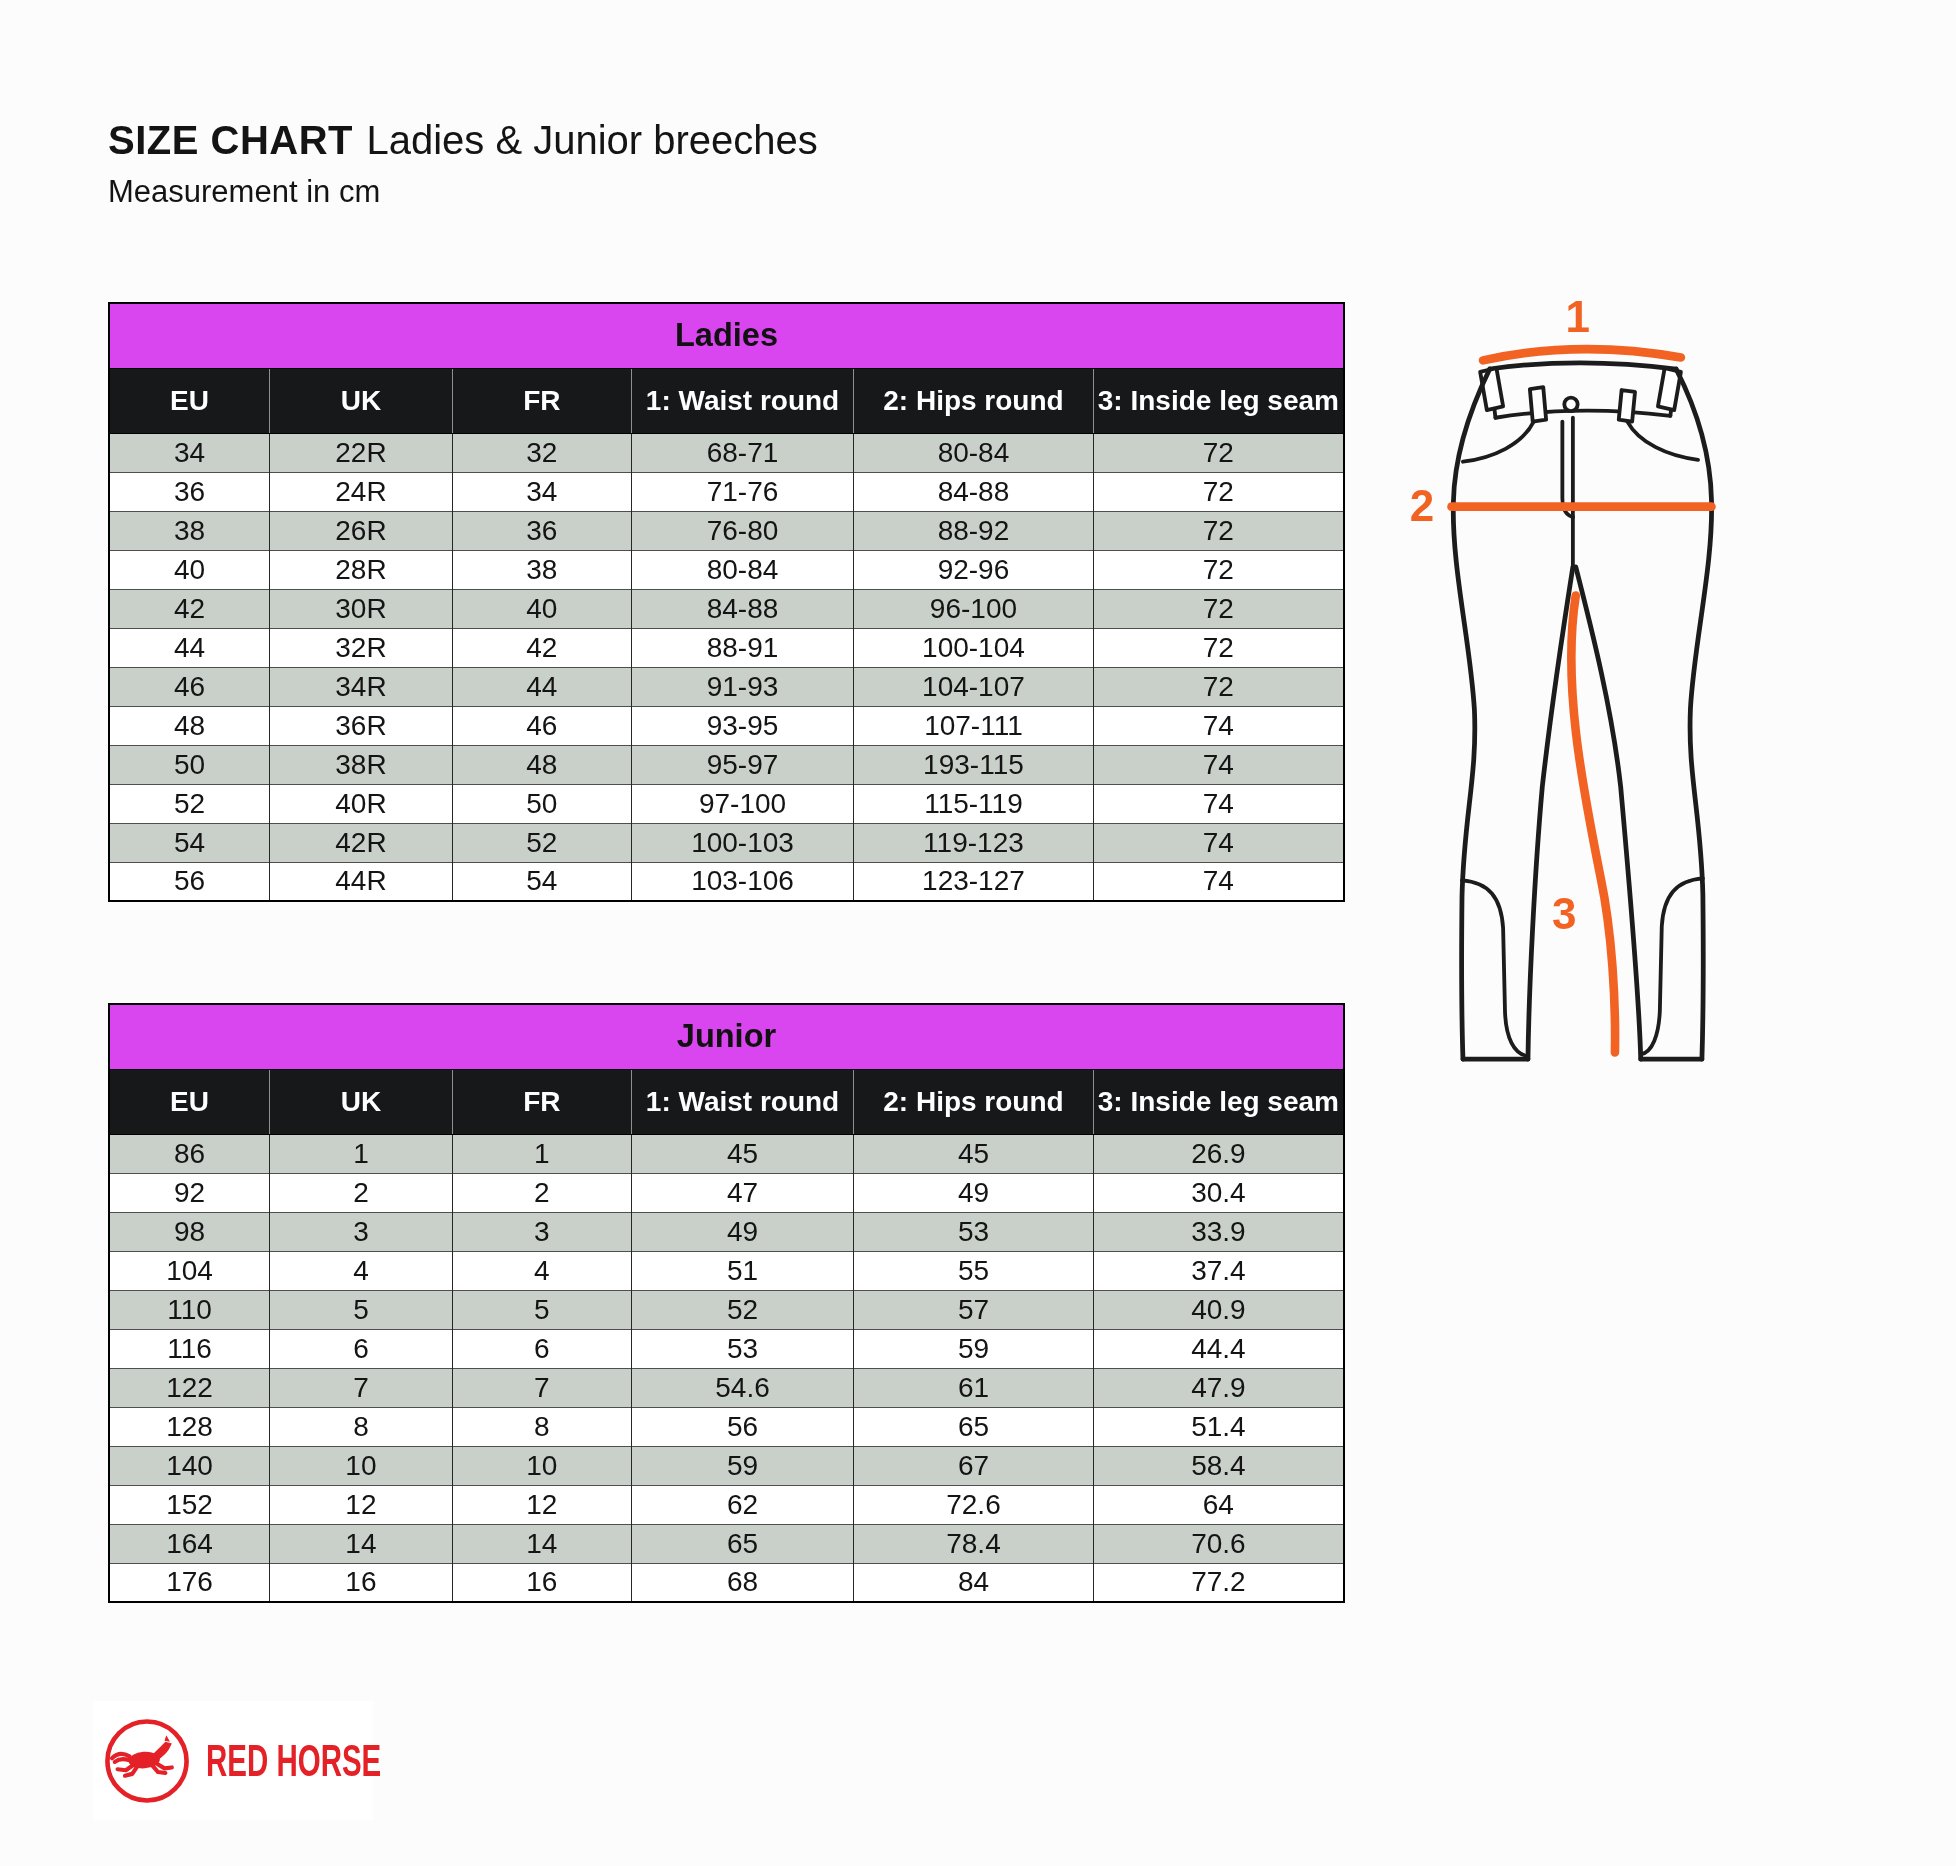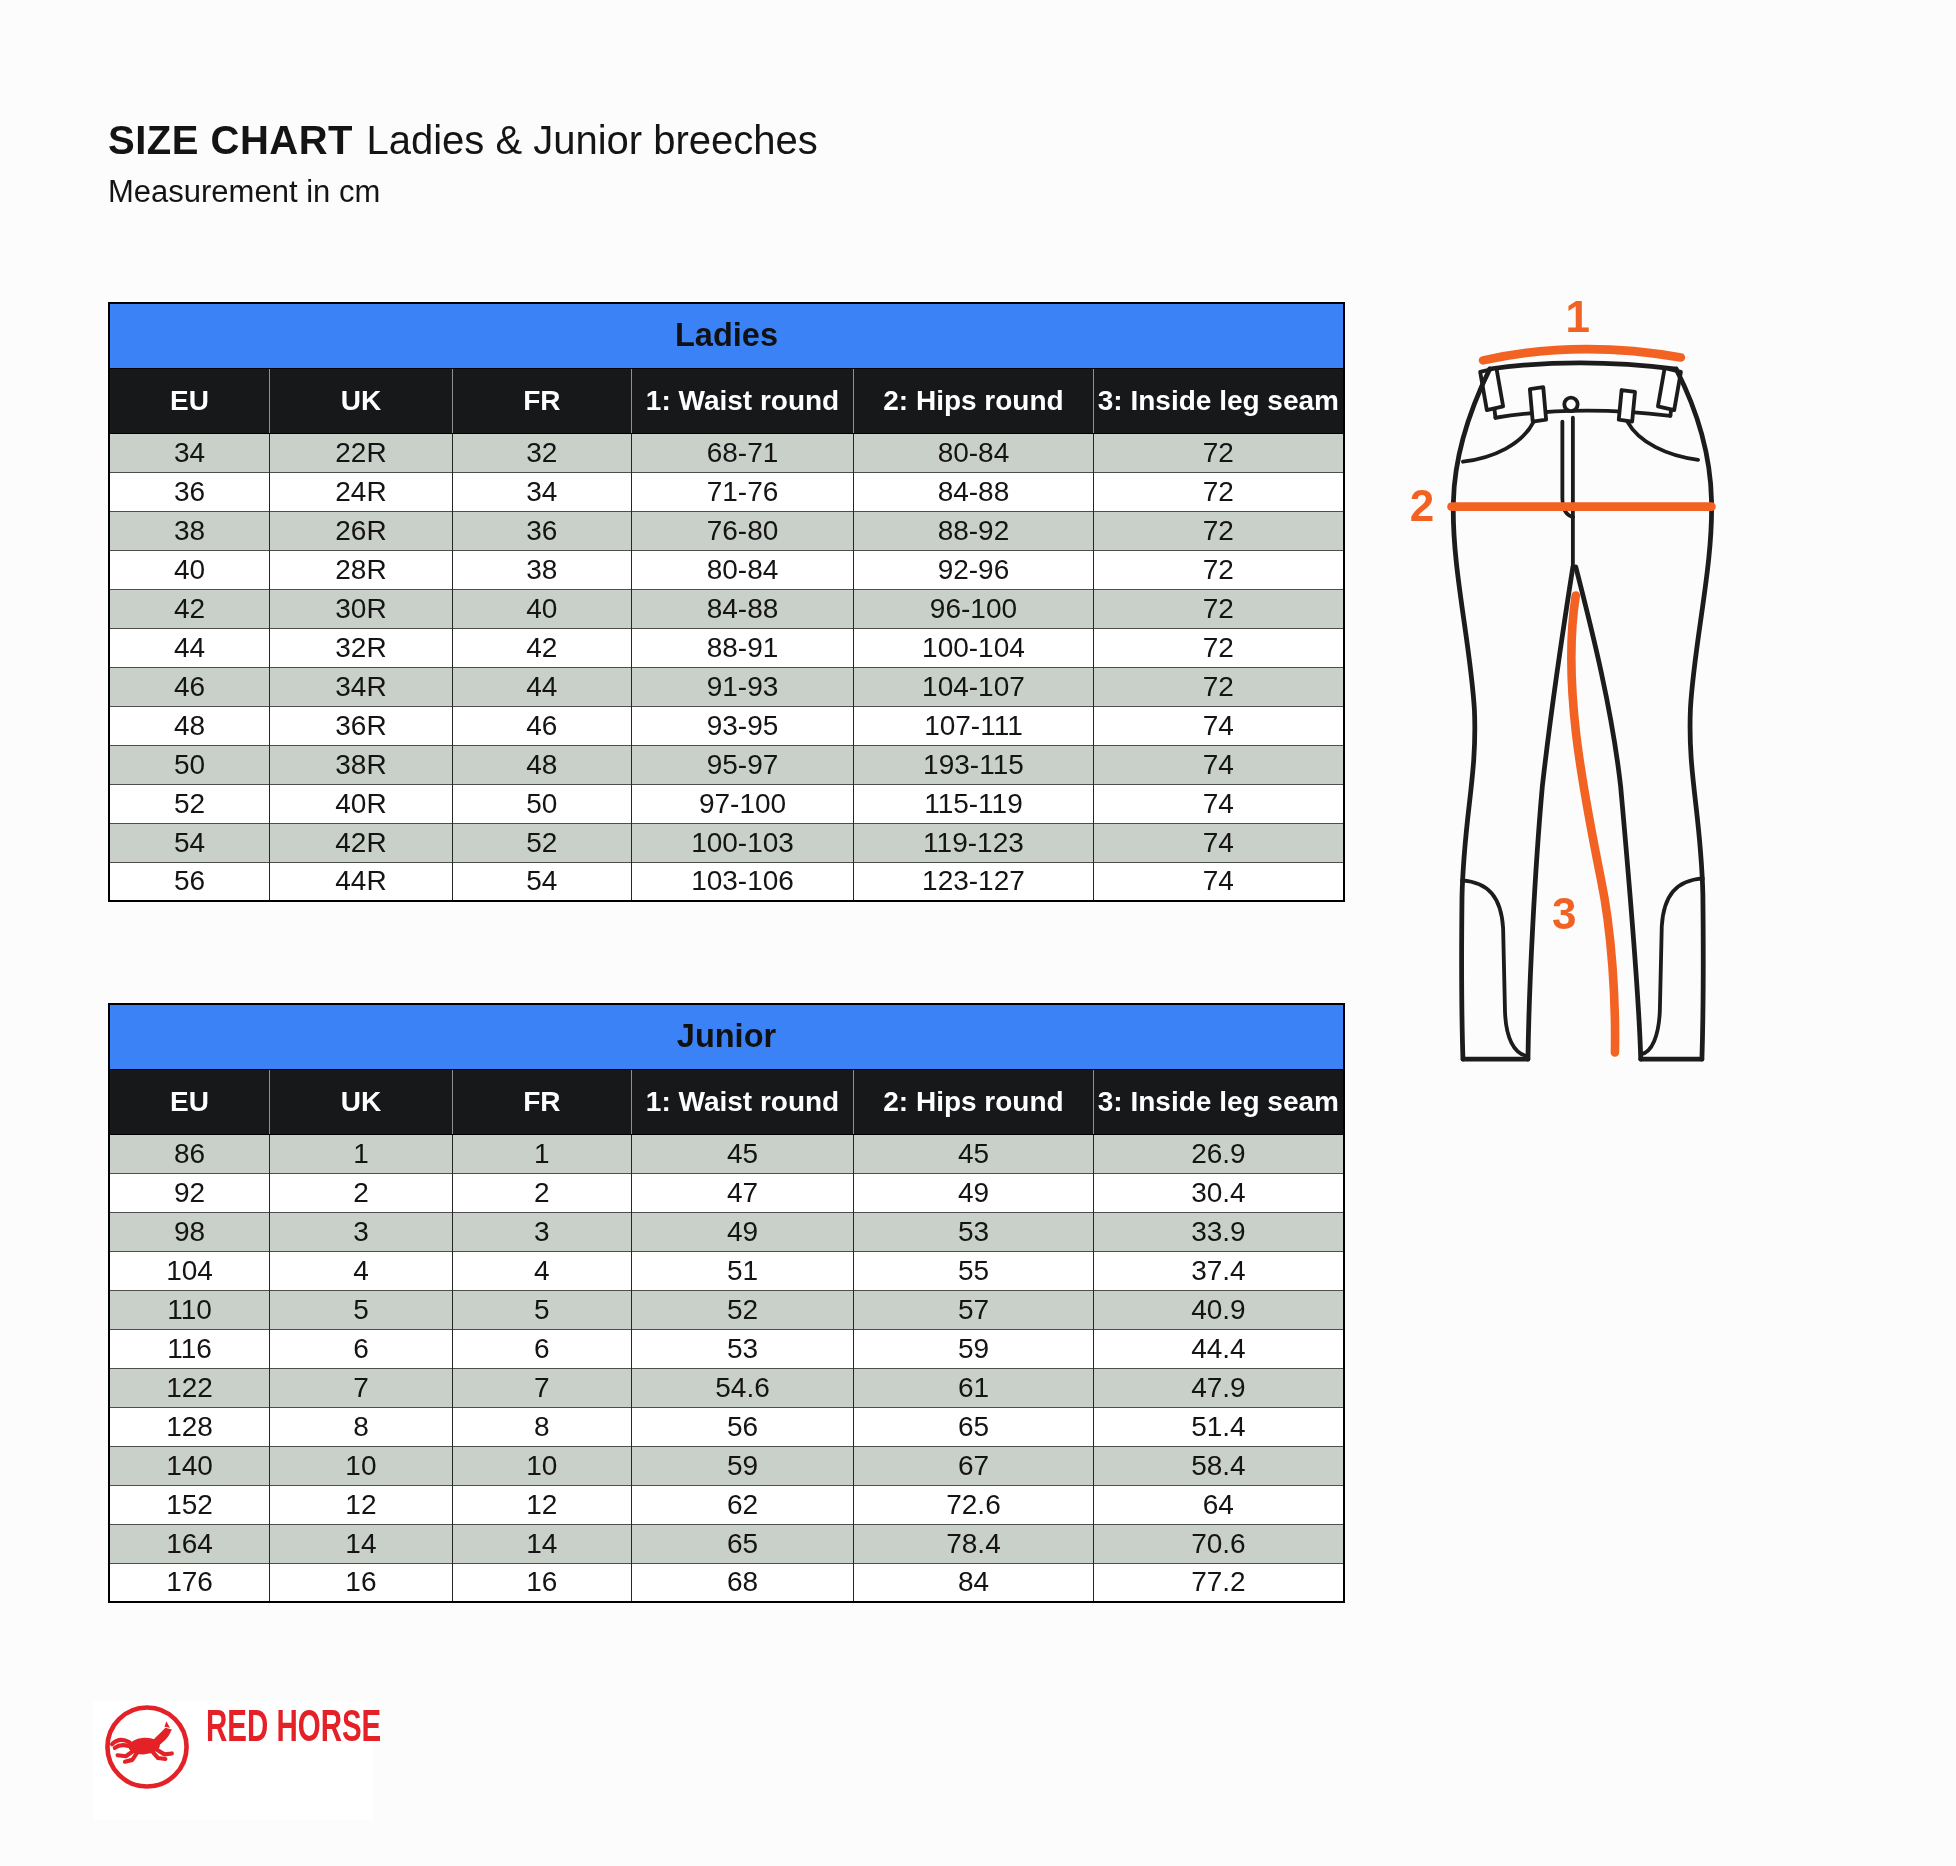--- a/index.html
+++ b/index.html
@@ -24,21 +24,21 @@
   table.size-table{
     position:absolute;left:108px;width:1237px;
     border-collapse:collapse;table-layout:fixed;
     border:2.9px solid #000;background:#fff;
   }
   table.ladies{top:280px;}
   table.junior{top:981px;}
   col.c1{width:13.0%;} col.c2{width:14.8%;} col.c3{width:14.5%;}
   col.c4{width:18.0%;} col.c5{width:19.4%;} col.c6{width:20.3%;}
   th.caption{
-    height:65px;background:#3b82f6;color:#111;
+    height:65px;background:#d946ef;color:#111;
     font-size:32.5px;font-weight:bold;text-align:center;
     border-bottom:1.9px solid #000;
   }
   tr.head-row th{
     height:65px;background:var(--header-bg);color:#fff;
     font-size:28px;font-weight:bold;text-align:center;padding:0 3.8px;
     border-left:1.9px solid #8f8f8f;border-bottom:1.9px solid #000;
   }
   tr.head-row th:first-child{border-left:none;}
   tbody td{
@@ -54,21 +54,21 @@
   .outline{fill:none;stroke:#1c1c1c;stroke-width:5;stroke-linecap:round;stroke-linejoin:round;}
   .detail{fill:none;stroke:#1c1c1c;stroke-width:4;stroke-linecap:round;stroke-linejoin:round;}
   .loop{fill:#fff;stroke:#1c1c1c;stroke-width:4;stroke-linejoin:round;}
   .btn{fill:#fff;stroke:#1c1c1c;stroke-width:4;}
   .measure{fill:none;stroke:var(--accent);stroke-width:9;stroke-linecap:round;}
   .mlabel{fill:var(--accent);font-family:"Liberation Sans",sans-serif;font-size:46px;font-weight:bold;text-anchor:middle;}
 
   
   .logo-block{
     position:absolute;left:93px;top:1679px;width:280px;height:119px;
-    background:#fff;display:flex;align-items:flex-start;
+    background:#fff;display:flex;align-items:center;
   }
   .logo-mark{flex:0 0 auto;margin-left:7.6px;}
   .ring{fill:#fff;stroke:var(--logo-red);stroke-width:5;}
   .horse{fill:var(--logo-red);}
   .horse-line{fill:none;stroke:var(--logo-red);stroke-width:4.5;stroke-linecap:round;stroke-linejoin:round;}
   .logo-text{
     color:var(--logo-red);font-weight:bold;font-size:44px;letter-spacing:0;
     transform:scaleX(0.67);transform-origin:left center;margin-left:13.4px;white-space:nowrap;
   }
 </style>

